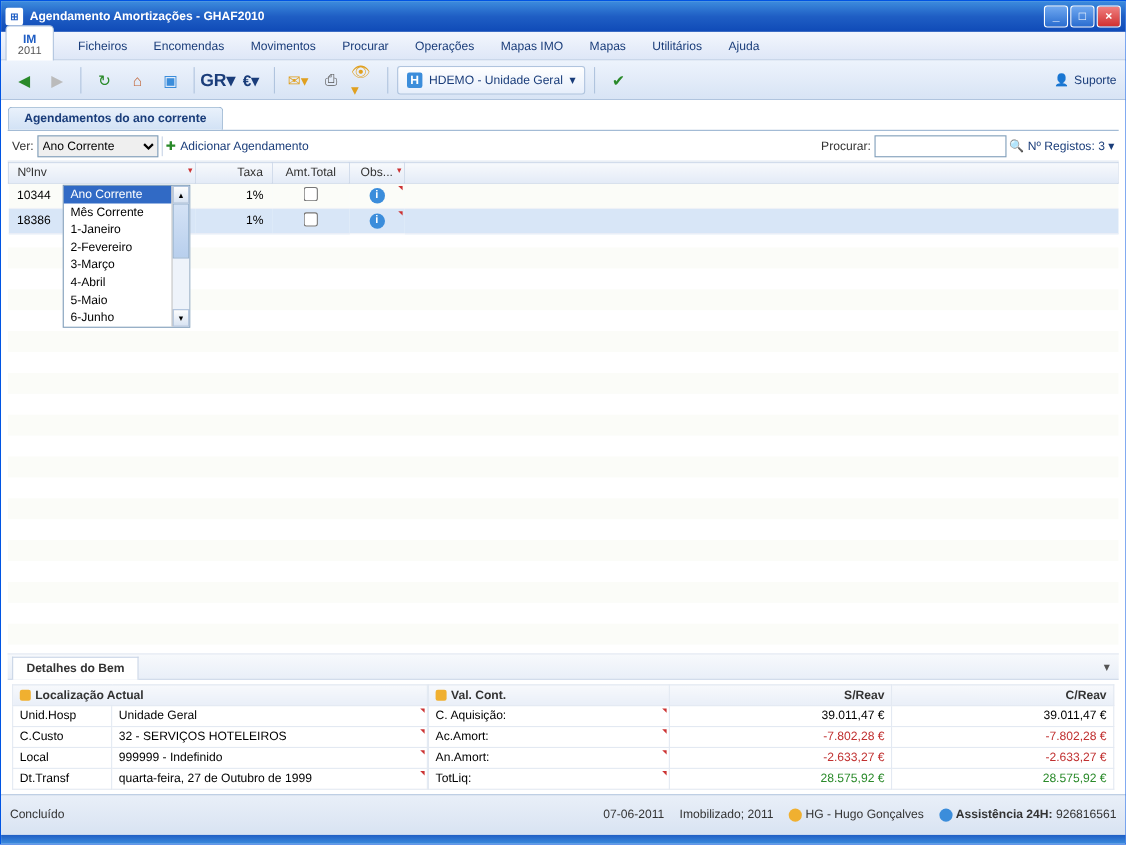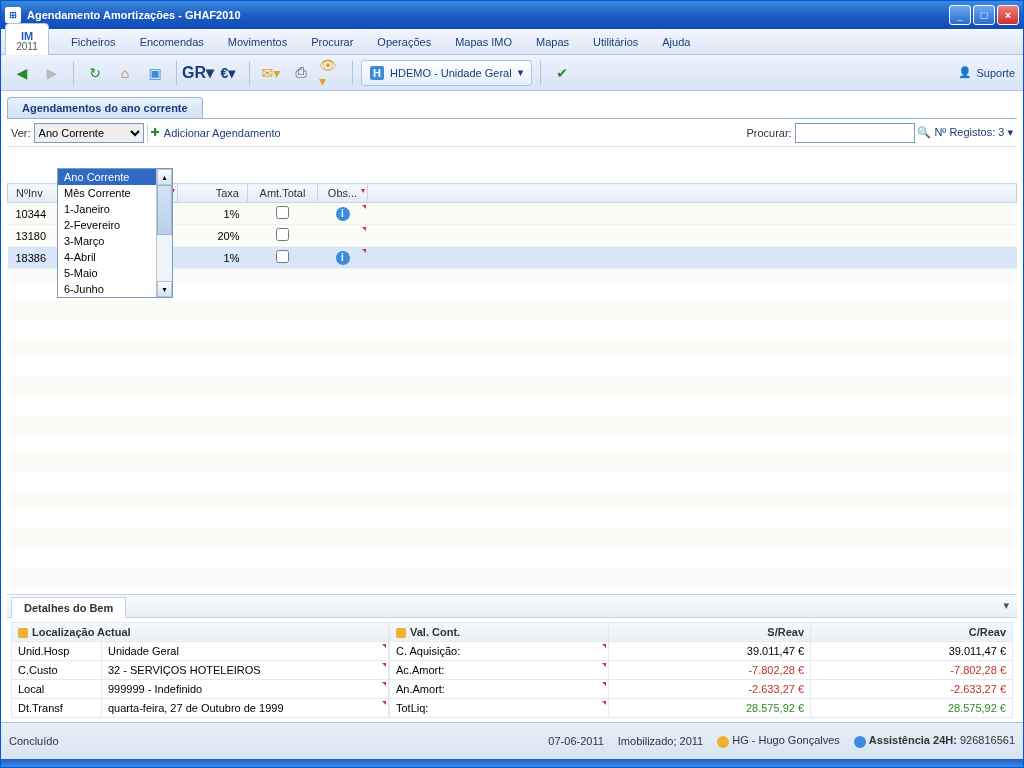--- a/index.html
+++ b/index.html
@@ -34,21 +34,21 @@
 
 .filterbar { height: 28px; display: flex; align-items: center; padding: 0 4px; gap: 3px; border-bottom: 1px solid #dce3ef; }
 .filterbar label { color: #333; }
 .filterbar select { width: 110px; height: 20px; border: 1px solid #7f9db9; }
 .filterbar .link-btn { display:flex; align-items:center; gap:4px; color:#1a3d7a; }
 .filterbar .spacer { flex: 1; }
 .filterbar input[type=text] { width: 120px; height: 20px; border: 1px solid #7f9db9; }
 .filterbar .count { color:#1a3d7a; }
 
 .grid-area { flex: 1; position: relative; overflow: hidden; background: #fff; }
-.grid-area table { border-collapse: collapse; width: 100%; margin-top: 36px; }
+.grid-area table { border-collapse: collapse; width: 100%; }
 .grid-area th { background: linear-gradient(#f7f9fc,#e3ebf7); border: 1px solid #c8d4e6; padding: 3px 8px; text-align: left; font-weight: normal; color:#333; position: relative; }
 .grid-area th .sort { position:absolute; right:2px; top:2px; color:#c33; font-size:8px; }
 .grid-area td { border-bottom: 1px solid #eef1f7; padding: 3px 8px; }
 .grid-area tbody tr:nth-child(odd) { background: #fbfcf8; }
 .grid-area tbody tr.sel { background: #d8e6f7; }
 .grid-area .col-taxa { text-align: right; }
 .grid-area .col-chk { text-align: center; }
 .grid-area .col-obs { text-align: center; position:relative; }
 .grid-area .info-icon { display:inline-block; width:14px; height:14px; border-radius:50%; background:#3b8ddb; color:#fff; text-align:center; line-height:14px; font-size:10px; font-weight:bold; }
 .grid-area .redmark { position:absolute; right:2px; top:2px; width:0; height:0; border-left:4px solid transparent; border-top:4px solid #c33; }
@@ -212,29 +212,20 @@
           </tr>
         </thead>
         <tbody id="grid-body">
             <tr>
               <td>10344</td>
               <td class="col-taxa">1%</td>
               <td class="col-chk"><input type="checkbox" style=""></td>
               <td class="col-obs"><span class="info-icon">i</span><span class="redmark"></span></td>
               <td></td>
             </tr>
-            <tr>
-              <td>13180</td>
-              <td class="col-taxa">20%</td>
-              <td class="col-chk"><input type="checkbox" style=""></td>
-              <td class="col-obs">
-                <span class="redmark"></span>
-              </td>
-              <td></td>
-            </tr>
             <tr class="sel">
               <td>18386</td>
               <td class="col-taxa">1%</td>
               <td class="col-chk"><input type="checkbox" style=""></td>
               <td class="col-obs"><span class="info-icon">i</span><span class="redmark"></span></td>
               <td></td>
             </tr>
           </tbody>
       </table>
 

